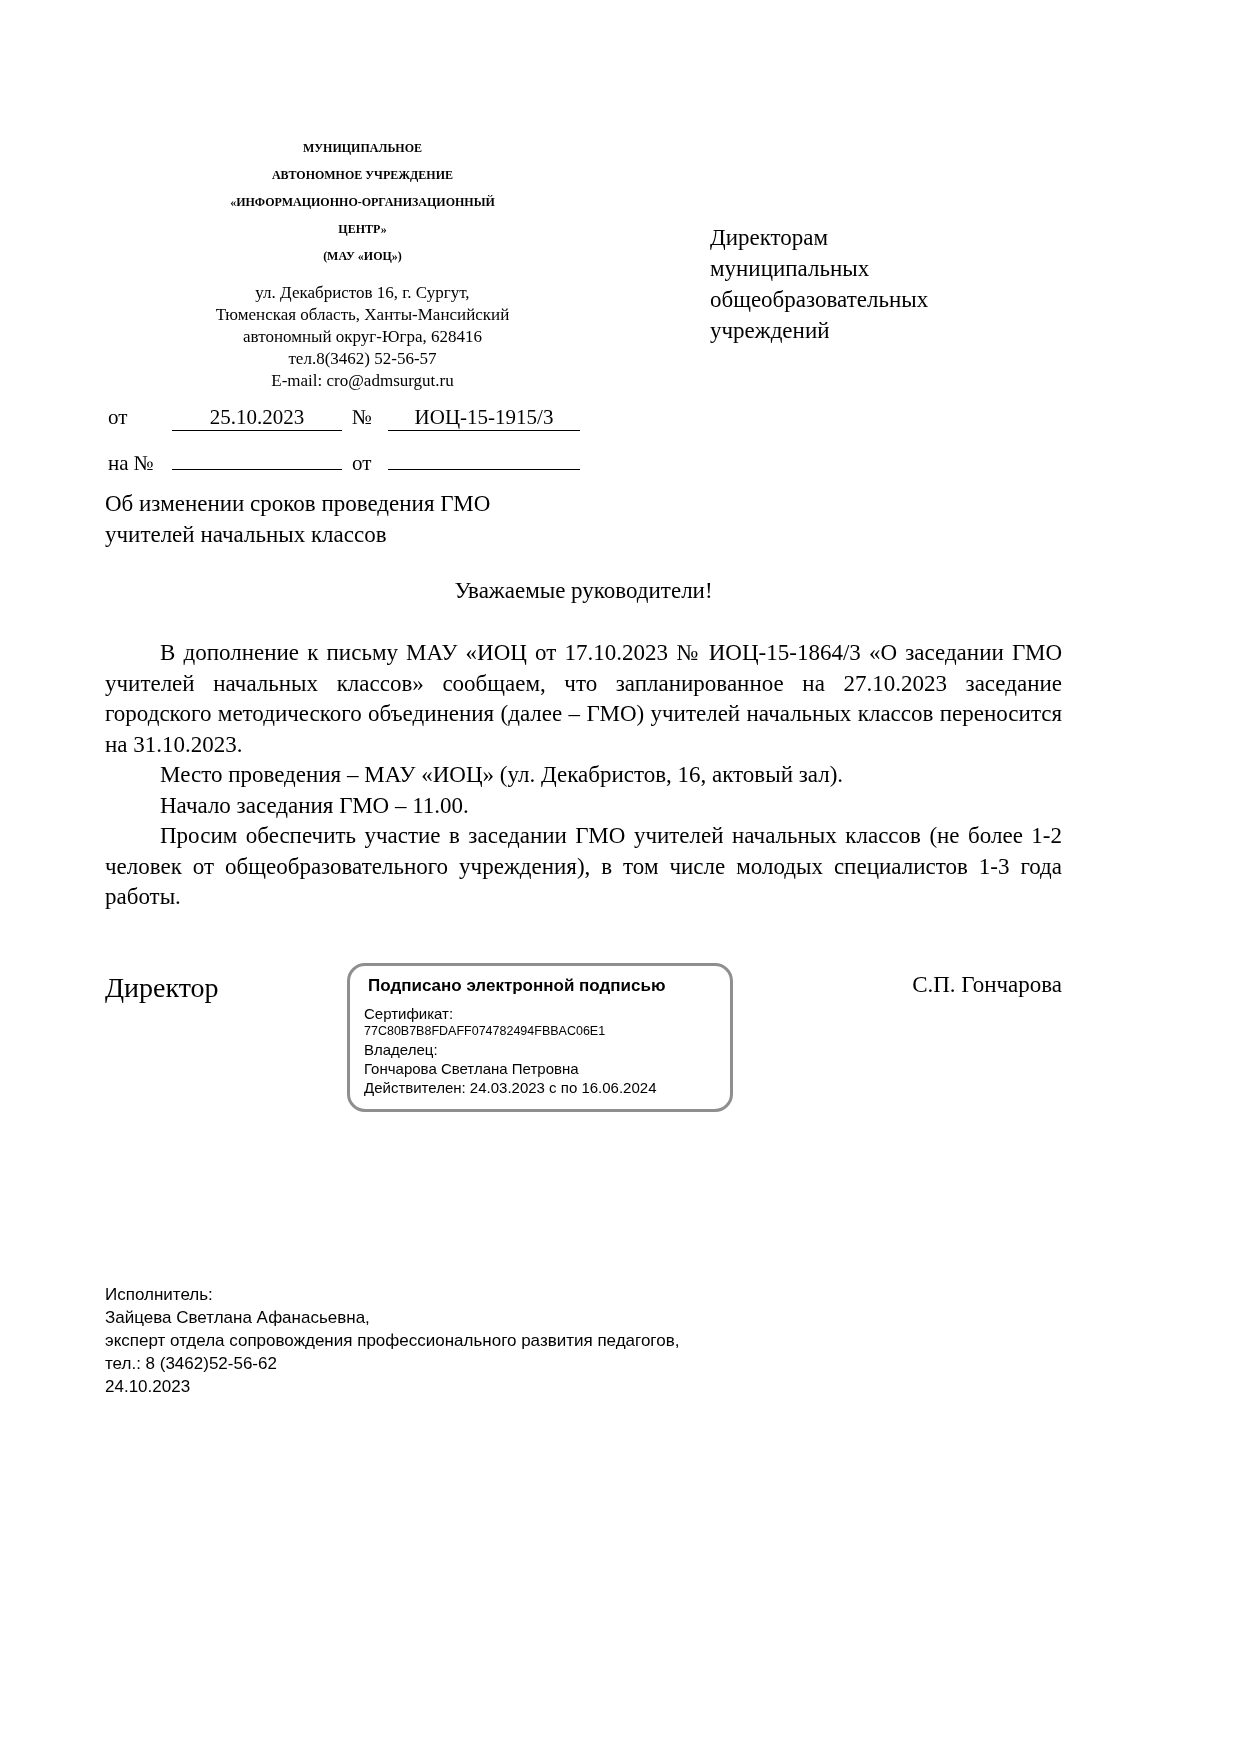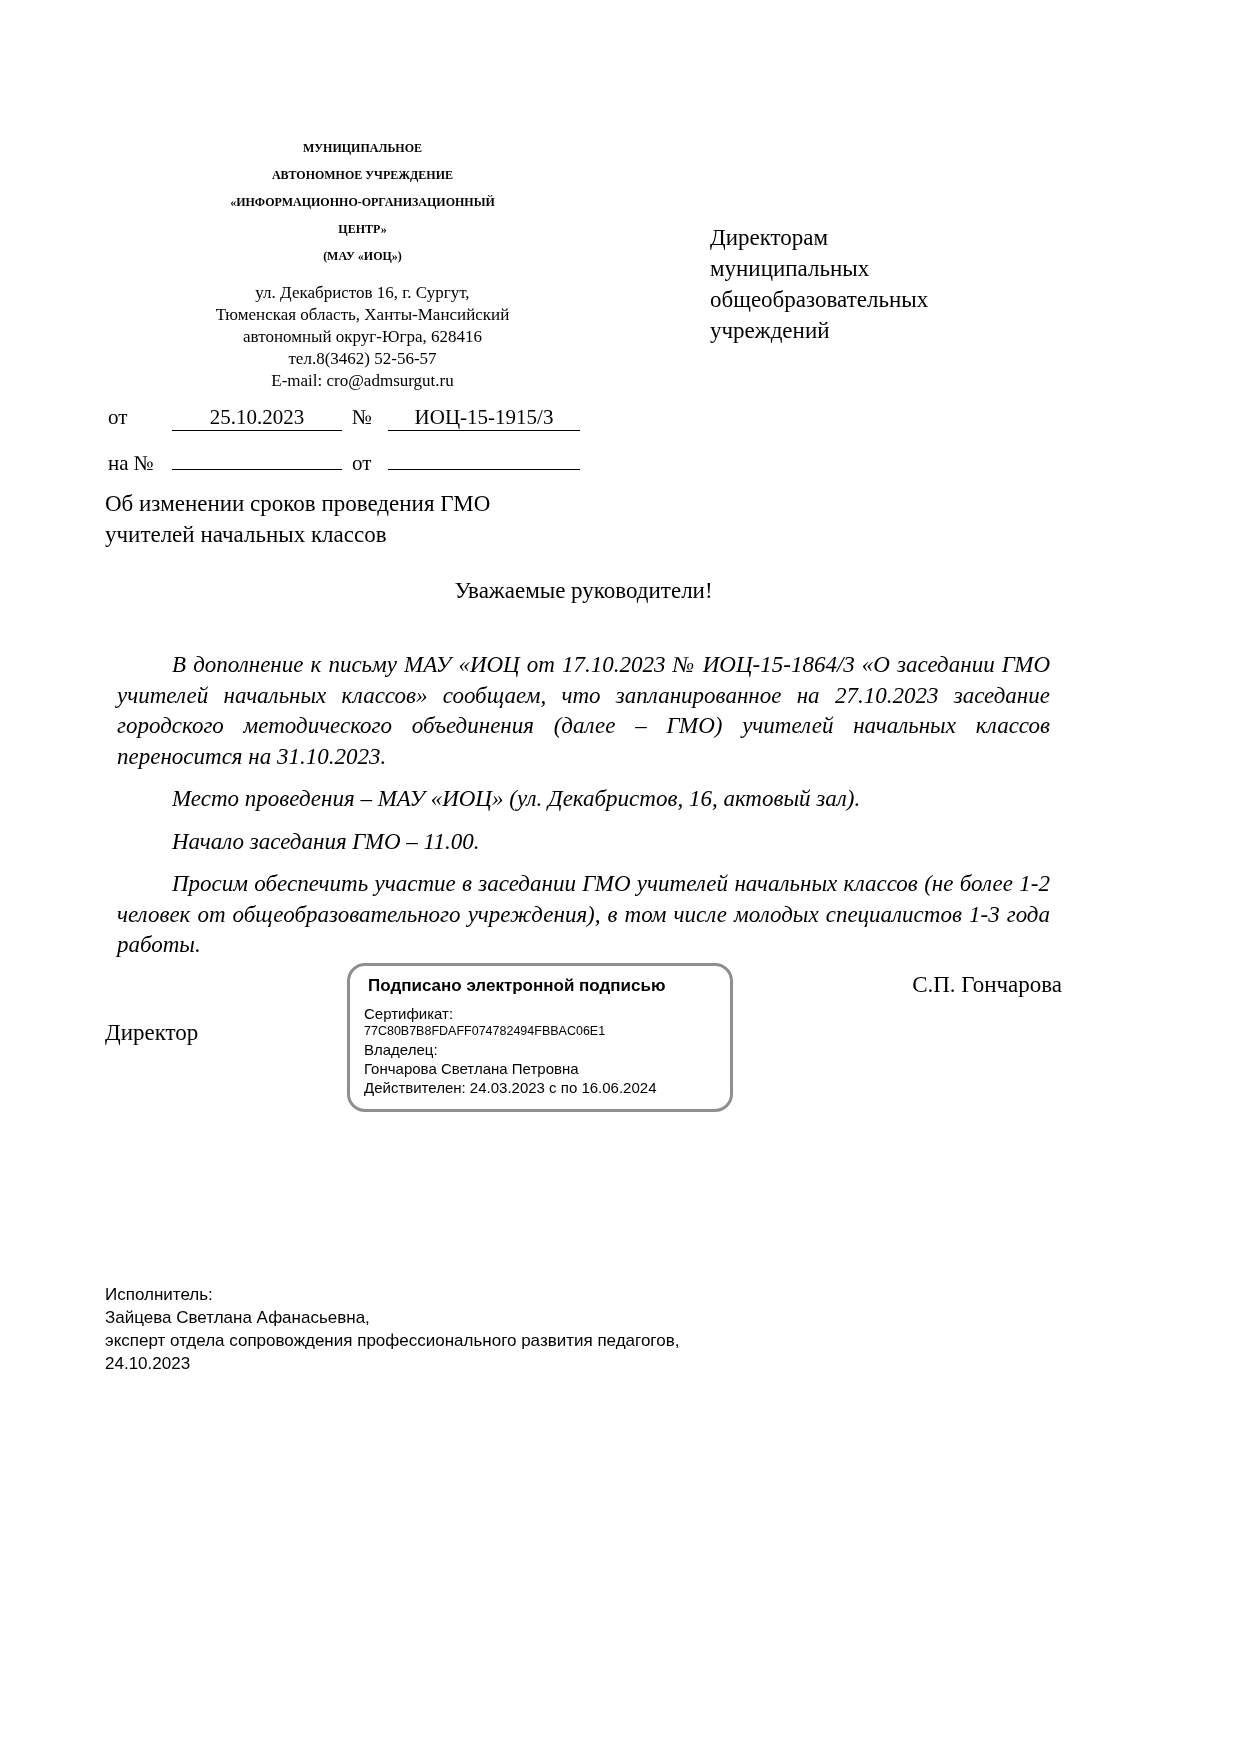--- a/index.html
+++ b/index.html
@@ -79,27 +79,27 @@
 
   
   .body-text {
     position: absolute;
     left: 105px; top: 638px;
     width: 957px;
     font-size: 23px;
     line-height: 30.5px;
     text-align: justify;
   }
-  .body-text p { margin: 12px; text-indent: 55px; font-style: italic; }
+  .body-text p { margin: 0; text-indent: 55px; }
 
   
   .sig-position {
     position: absolute;
-    left: 105px; top: 1020px;
-    font-size: 23px;
+    left: 105px; top: 972px;
+    font-size: 28px;
   }
   .sig-name {
     position: absolute;
     left: 880px; top: 972px;
     width: 182px;
     text-align: right;
     font-size: 23px;
   }
 
   
@@ -198,16 +198,17 @@
     <div class="stamp-cert-value">77C80B7B8FDAFF074782494FBBAC06E1</div>
     <div class="stamp-line">Владелец:</div>
     <div class="stamp-line">Гончарова  Светлана Петровна</div>
     <div class="stamp-line">Действителен: 24.03.2023 с по 16.06.2024</div>
   </div>
 
   <div class="footer">
     <div>Исполнитель:</div>
     <div>Зайцева Светлана Афанасьевна,</div>
     <div>эксперт отдела сопровождения профессионального развития педагогов,</div>
+    <div>тел.: 8 (3462)52-56-62</div>
     <div>24.10.2023</div>
   </div>
 
 </div>
 
 </body></html>

